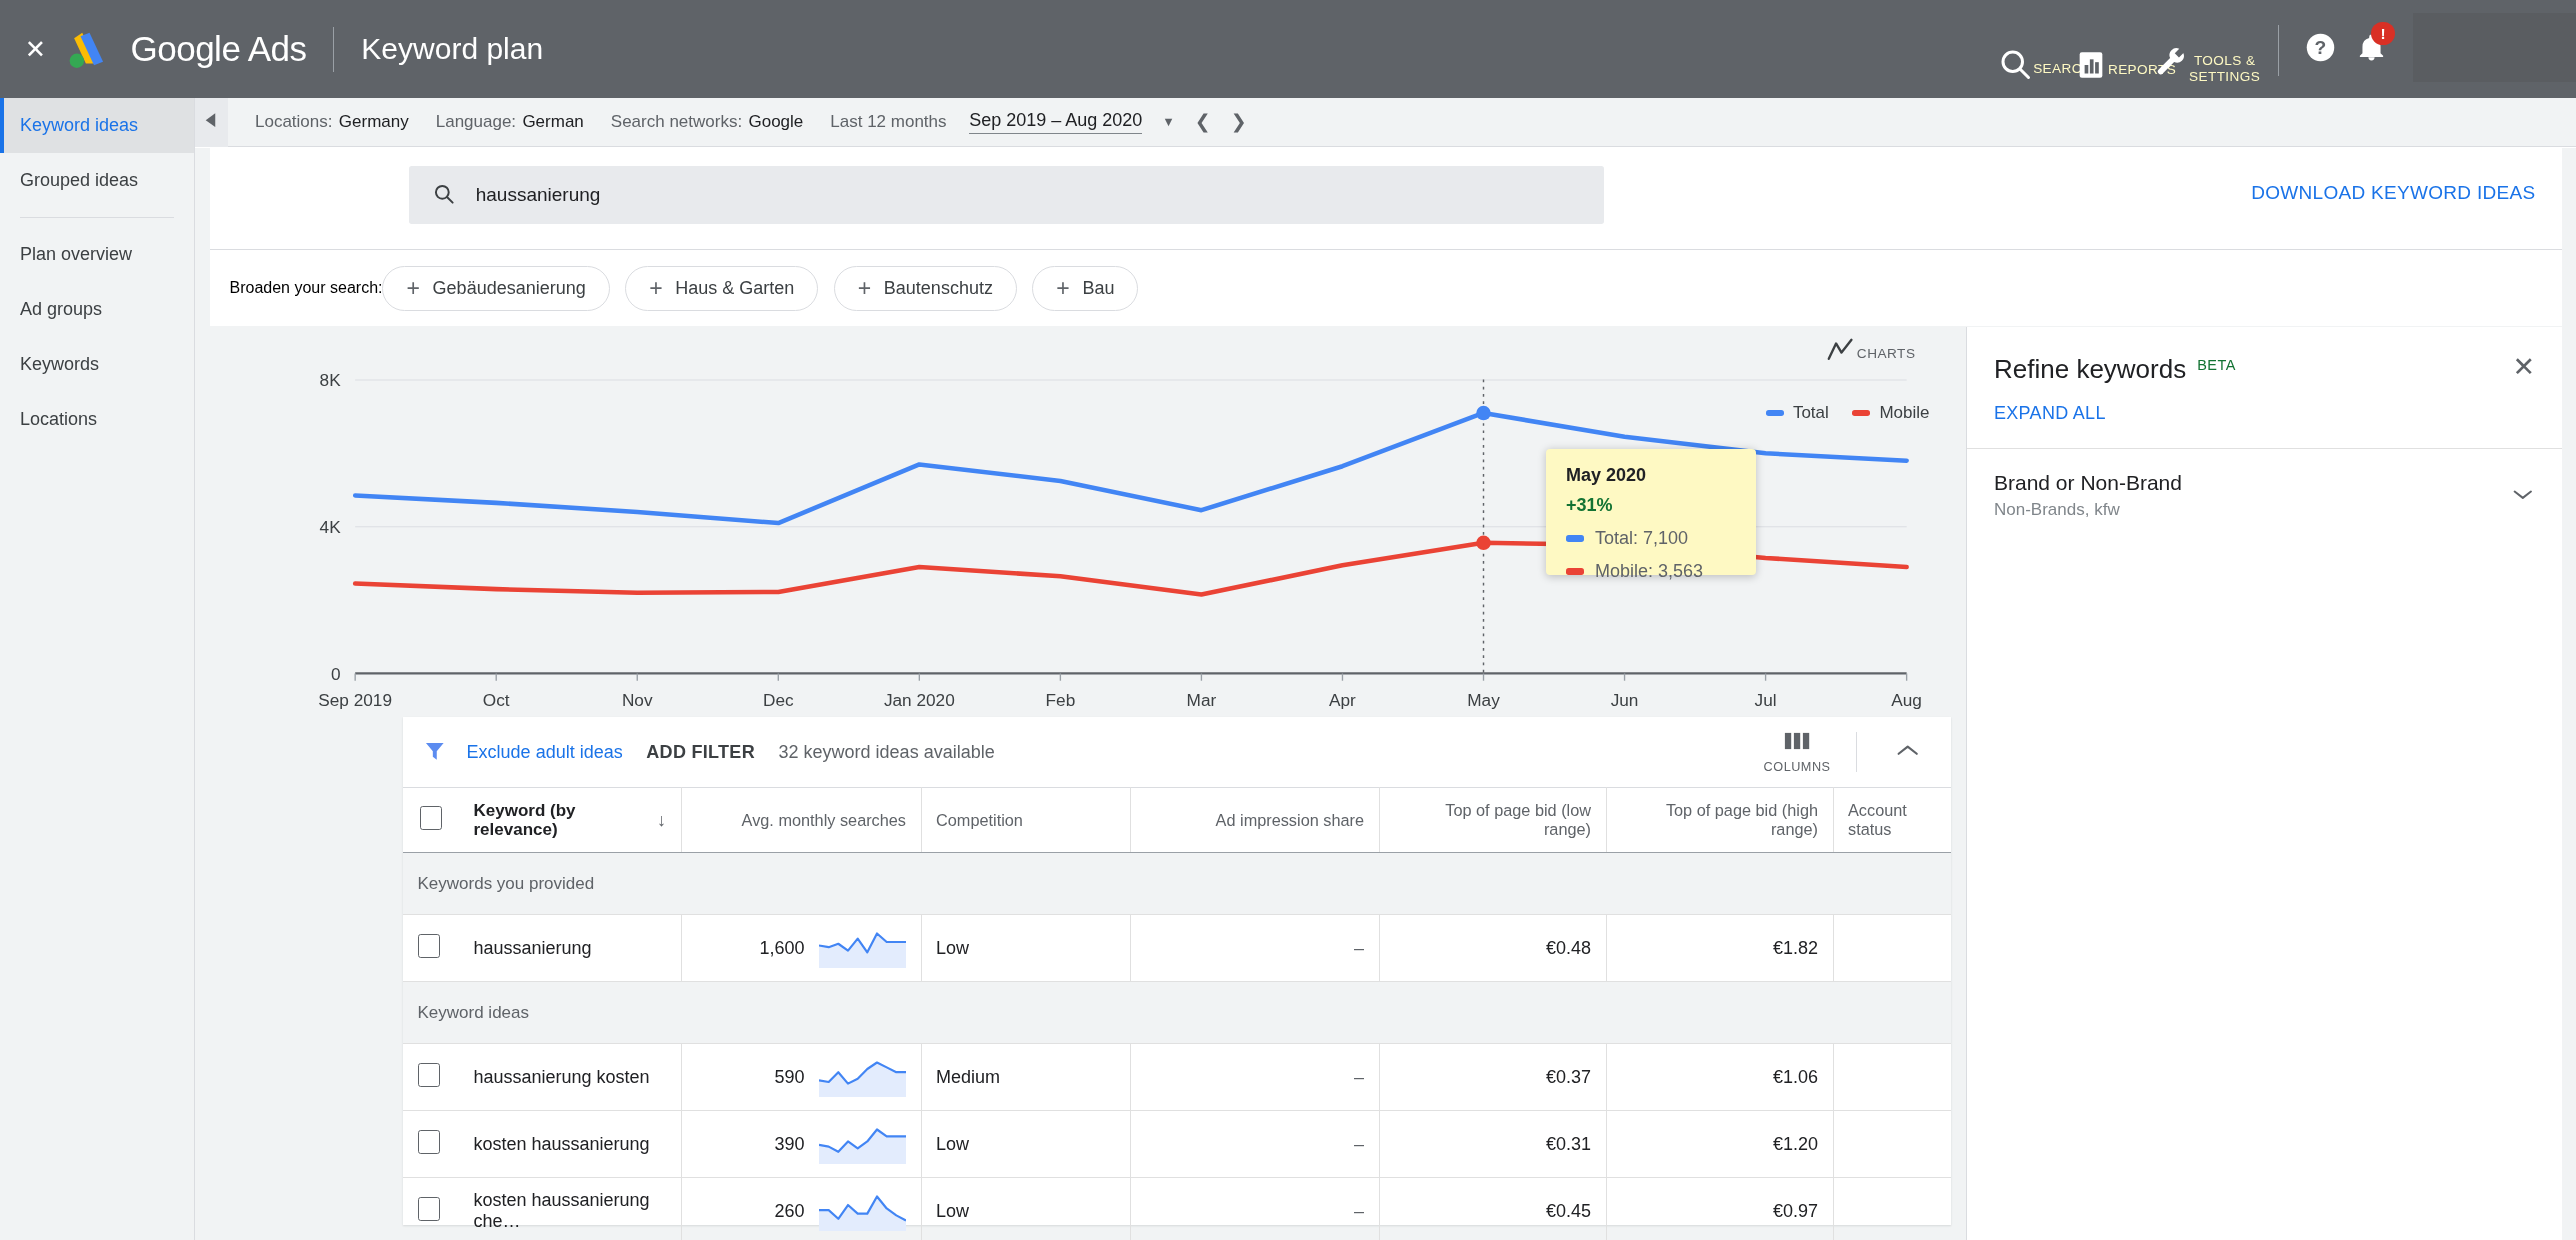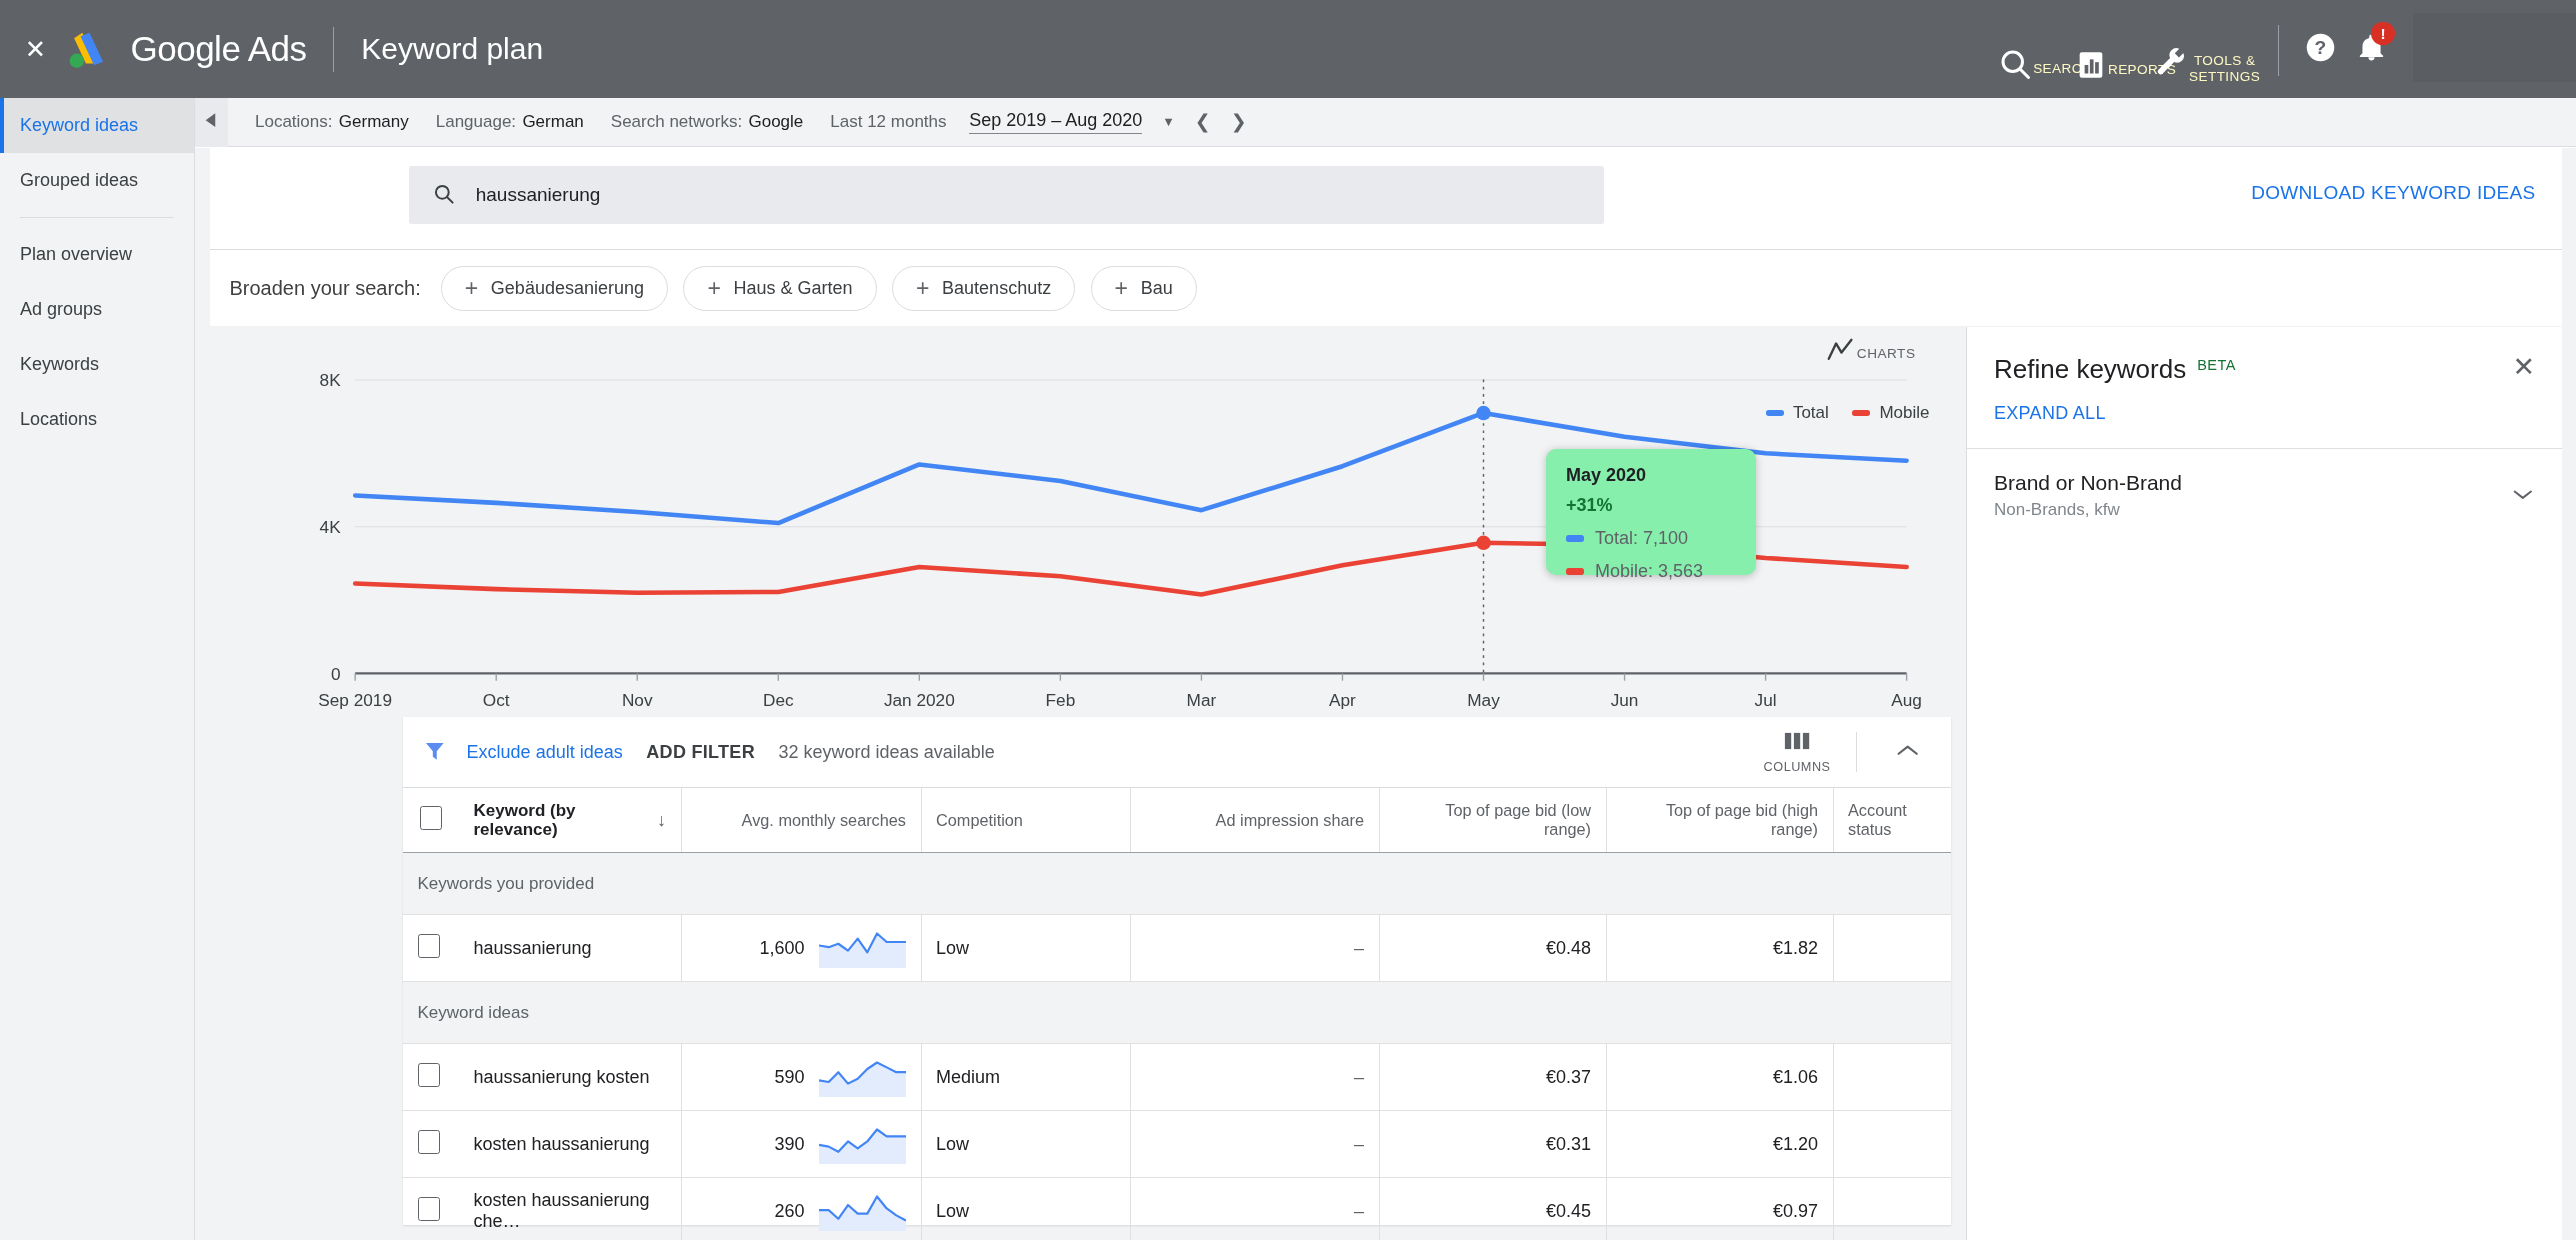--- a/index.html
+++ b/index.html
@@ -112,21 +112,21 @@
     font-size: 19px; font-weight: 500; letter-spacing: 0.3px; cursor: pointer;
   }
 
   .broadencard {
     position: absolute; left: 14.5px; top: 102px; width: 2352px; height: 76px;
     background: #fff;
   }
   .broaden-row {
     display: flex; align-items: center; height: 76px; padding-left: 20px;
   }
-  .broaden-label { font-size: 20px; color: #404040; margin-right: 20px; }
+  .broaden-label { font-size: 16px; color: #000000; }
   .chip {
     display: flex; align-items: center; height: 45px; border: 0.9px solid #dadce0;
     border-radius: 23px; padding: 0 23px; margin-right: 15.4px;
     font-size: 18px; color: #3c4043; cursor: pointer; background: #fff;
   }
   .chip .plus { font-size: 23px; color: #5f6368; margin-right: 12.7px; font-weight: 300; }
 
   
   .chartcard {
     position: absolute; left: 14.5px; top: 179px; width: 1742px; height: 390px;
@@ -142,21 +142,21 @@
   .chart-legend {
     position: absolute; right: 22px; top: 76px; display: flex; align-items: center;
     font-size: 17px; color: #3c4043;
   }
   .leg { display: flex; align-items: center; margin-left: 23.6px; }
   .leg .swatch { width: 18px; height: 5.4px; border-radius: 2.7px; margin-right: 9px; }
   .plot { position: absolute; left: 0; top: 0; width: 1742px; height: 390px; }
 
   .tooltip {
     position: absolute; left: 1351px; top: 301px; width: 210px; height: 126px;
-    background: #86efac; box-shadow: 0 1.8px 8.2px rgba(0,0,0,.22); border-radius: 10px;
+    background: #fef9c3; box-shadow: 0 1.8px 8.2px rgba(0,0,0,.22); border-radius: 4px;
     padding: 16.3px 20px;
   }
   .tt-title { font-size: 18px; font-weight: 700; color: #202124; }
   .tt-delta { font-size: 18px; font-weight: 700; color: #137333; margin-top: 9px; }
   .tt-row { display: flex; align-items: center; margin-top: 11.8px; font-size: 18px; color: #5f6368; }
   .tt-row .swatch { width: 18px; height: 6.3px; border-radius: 2.7px; margin-right: 11px; }
 
   
   .refine {
     position: absolute; left: 1771px; top: 179px; width: 596px; height: 914px;

